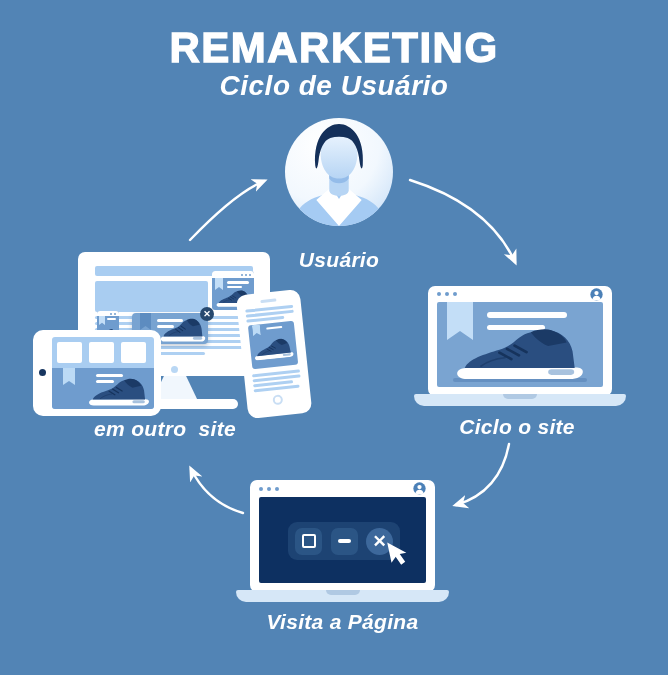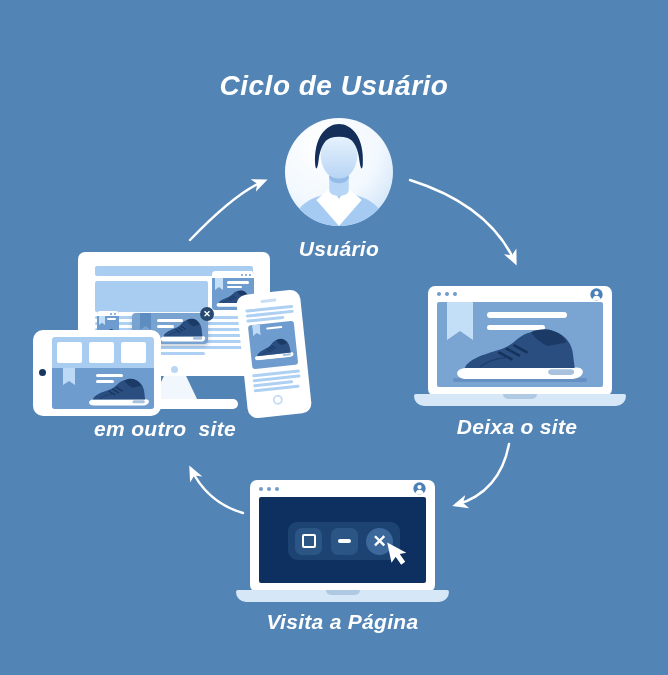--- a/index.html
+++ b/index.html
@@ -94,28 +94,29 @@
       <path d="M3.6,17.2 C4.6,13.4 7,11.8 10,11.8 C13,11.8 15.4,13.4 16.4,17.2 C14.6,18.6 12.4,19.4 10,19.4 C7.6,19.4 5.4,18.6 3.6,17.2 Z" fill="#ffffff"></path>
     </symbol>
     <symbol id="cursor" viewBox="0 0 20 28">
       <path d="M2.5,1.5 L2.5,21.5 L7.6,16.8 L11.2,25.4 L15.6,23.4 L12,15 L18.5,15 Z" fill="#ffffff"></path>
     </symbol>
   </defs>
 </svg>
 
 <div class="stage">
 
+  <div class="title">REMARKETING</div>
   <div class="subtitle">Ciclo de Usuário</div>
 
   <div class="avatar">
     <svg width="108" height="108">
         <use href="#person" width="100%" height="100%"></use>
       </svg>
   </div>
-  <div class="lbl" style="left:239px;top:237px;width:200px;">Usuário</div>
+  <div class="lbl" style="left:239px;top:248px;width:200px;">Usuário</div>
 
   <div class="browser" style="left:428px;top:286px;width:184px;height:110px;">
     <div class="bbar">
       <span class="dot"></span>
       <span class="dot"></span>
       <span class="dot"></span>
       <svg class="uic">
           <use href="#useric" width="100%" height="100%"></use>
         </svg>
     </div>
@@ -125,21 +126,21 @@
       <div class="wline" style="left:50px;top:23px;width:58px;height:5px;"></div>
       <div style="position:absolute;left:16px;top:76px;width:134px;height:4px;background:#6590c1;border-radius:2px;"></div>
       <svg class="shoe" style="left:18px;top:26px;" width="130" height="52">
           <use href="#shoe" width="100%" height="100%"></use>
         </svg>
     </div>
   </div>
   <div class="base" style="left:414px;top:394px;width:212px;height:12px;">
     <div class="notch"></div>
   </div>
-  <div class="lbl z7" style="left:417px;top:415px;width:200px;">Deixa o site</div>
+  <div class="lbl z7" style="left:417px;top:415px;width:200px;">Ciclo o site</div>
 
   <div class="browser" style="left:250px;top:480px;width:185px;height:112px;">
     <div class="bbar" style="height:17px;">
       <span class="dot"></span>
       <span class="dot"></span>
       <span class="dot"></span>
       <svg class="uic">
           <use href="#useric" width="100%" height="100%"></use>
         </svg>
     </div>

